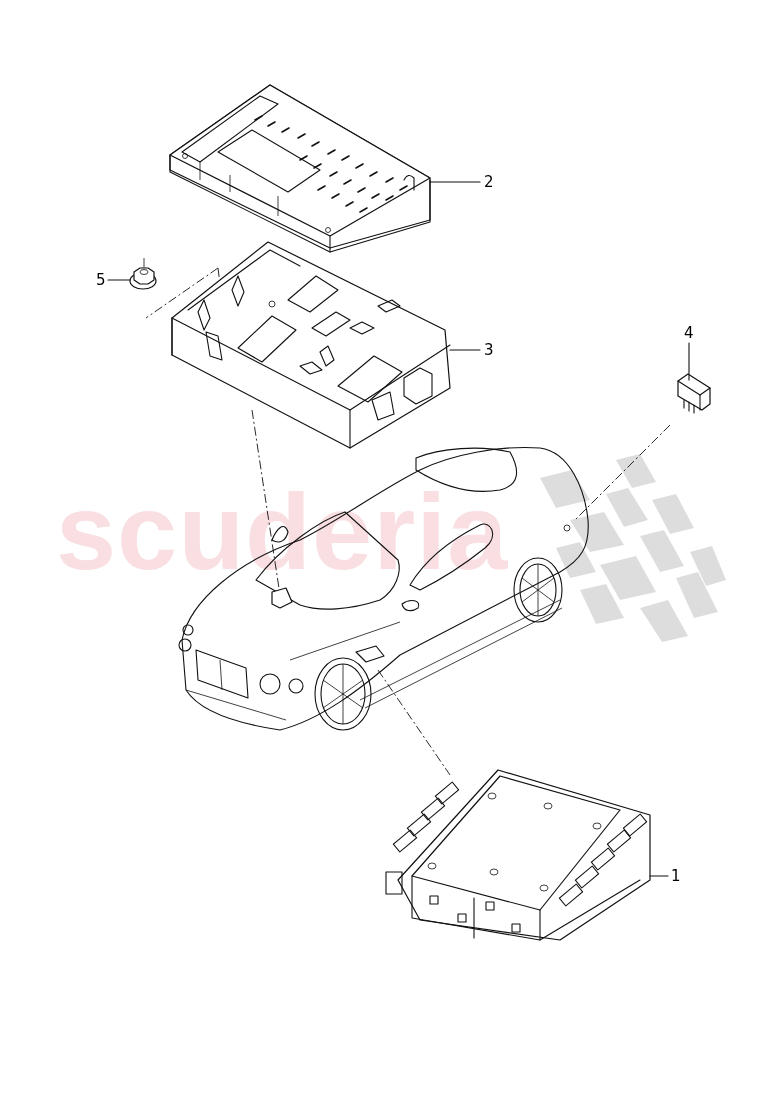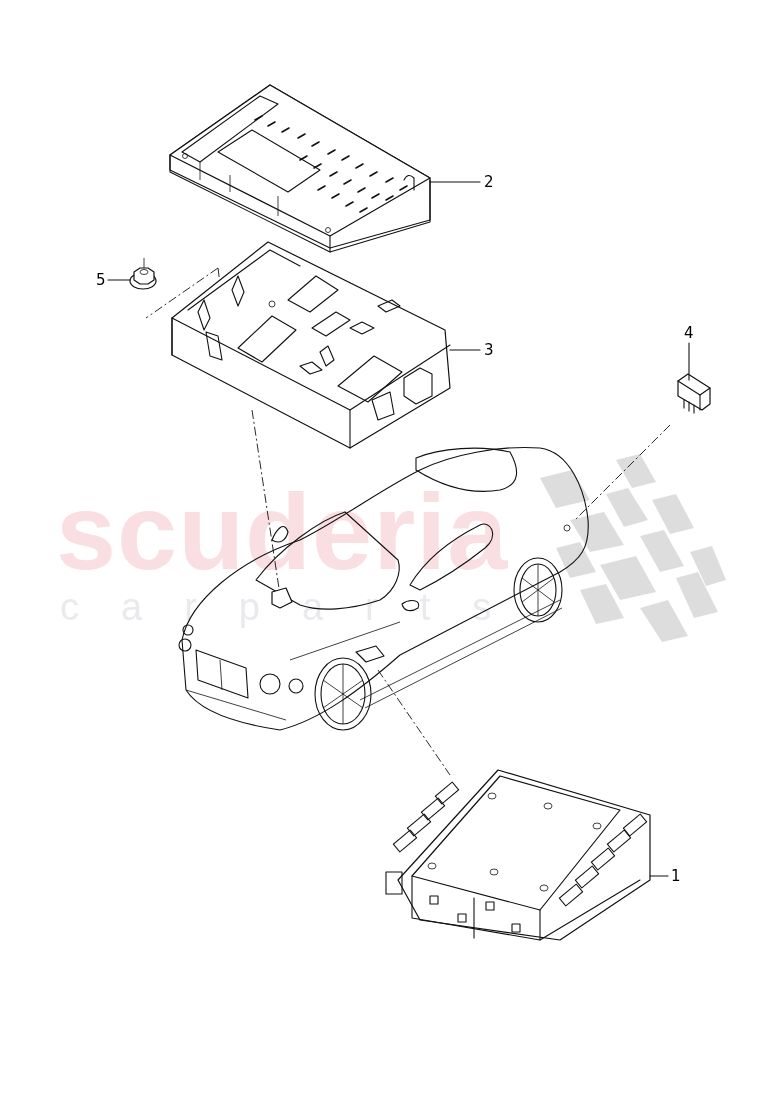--- a/index.html
+++ b/index.html
@@ -14,21 +14,20 @@
   .thin { fill: none; stroke: #111; stroke-width: 0.8; }
   .dash { fill: none; stroke: #111; stroke-width: 0.9; stroke-dasharray: 9 3 2 3; }
   .slot { stroke: #111; stroke-width: 1.6; stroke-linecap: round; }
 </style>
 </head>
 <body>
 
 <div class="canvas">
 
   <div class="wm-main">scuderia</div>
-  <div class="wm-sub">carparts</div>
 
   <svg width="778" height="1100" viewBox="0 0 778 1100">
 
     <g fill="#dcdcdc" opacity="0.95">
       <polygon points="540,478 572,470 590,500 556,508"></polygon>
       <polygon points="606,494 628,488 648,520 624,527"></polygon>
       <polygon points="570,520 604,512 624,545 590,552"></polygon>
       <polygon points="640,536 664,530 684,566 660,572"></polygon>
       <polygon points="600,565 636,556 656,592 620,600"></polygon>
       <polygon points="676,578 698,572 718,612 694,618"></polygon>

